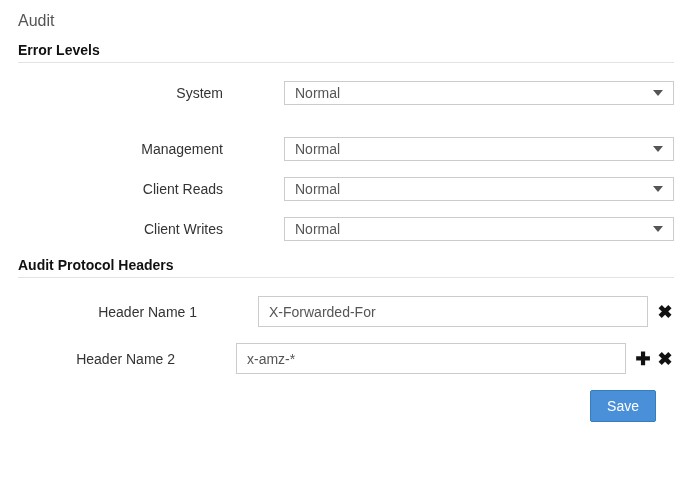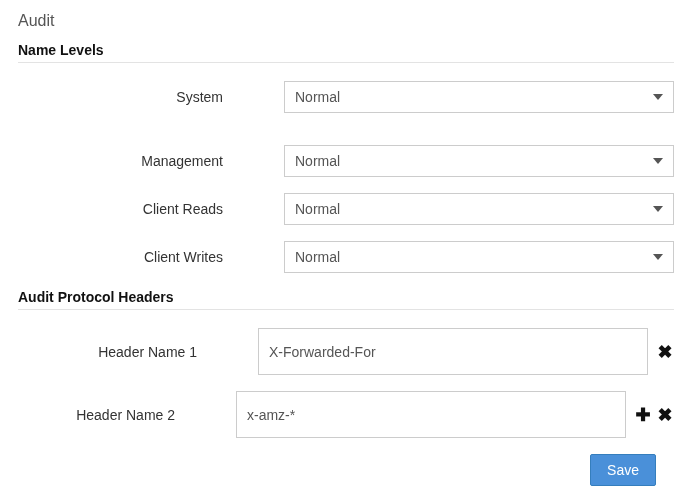--- a/index.html
+++ b/index.html
@@ -42,21 +42,21 @@
     font-size: 14px;
   }
   .form-control-wrap {
     flex: 1;
     position: relative;
     display: flex;
     align-items: center;
   }
   .select {
     width: 390px;
-    height: 32px;
+    height: 24px;
     border: 1px solid #ccc;
     background: #fff;
     padding: 6px 28px 6px 10px;
     font-size: 14px;
     color: #555;
     position: relative;
     display: flex;
     align-items: center;
     cursor: pointer;
   }
@@ -65,21 +65,21 @@
     right: 10px;
     top: 50%;
     transform: translateY(-50%);
     width: 0; height: 0;
     border-left: 5px solid transparent;
     border-right: 5px solid transparent;
     border-top: 6px solid #555;
   }
   .text-input {
     width: 390px;
-    height: 47px;
+    height: 31px;
     border: 1px solid #ccc;
     background: #fff;
     padding: 6px 10px;
     font-size: 14px;
     color: #555;
   }
   .row-actions {
     display: flex;
     align-items: center;
     margin-left: 8px;
@@ -111,21 +111,21 @@
     font-size: 14px;
     cursor: pointer;
     border-radius: 2px;
   }
 </style>
 </head>
 <body>
 
 <div class="page-title">Audit</div>
 
-<div class="section-title">Name Levels</div>
+<div class="section-title">Error Levels</div>
 <hr class="rule">
 
 <div class="form-row">
   <div class="form-label">System</div>
   <div class="form-control-wrap">
     <div class="select" tabindex="0">
       <span>Normal</span>
       <span class="caret"></span>
     </div>
   </div>

